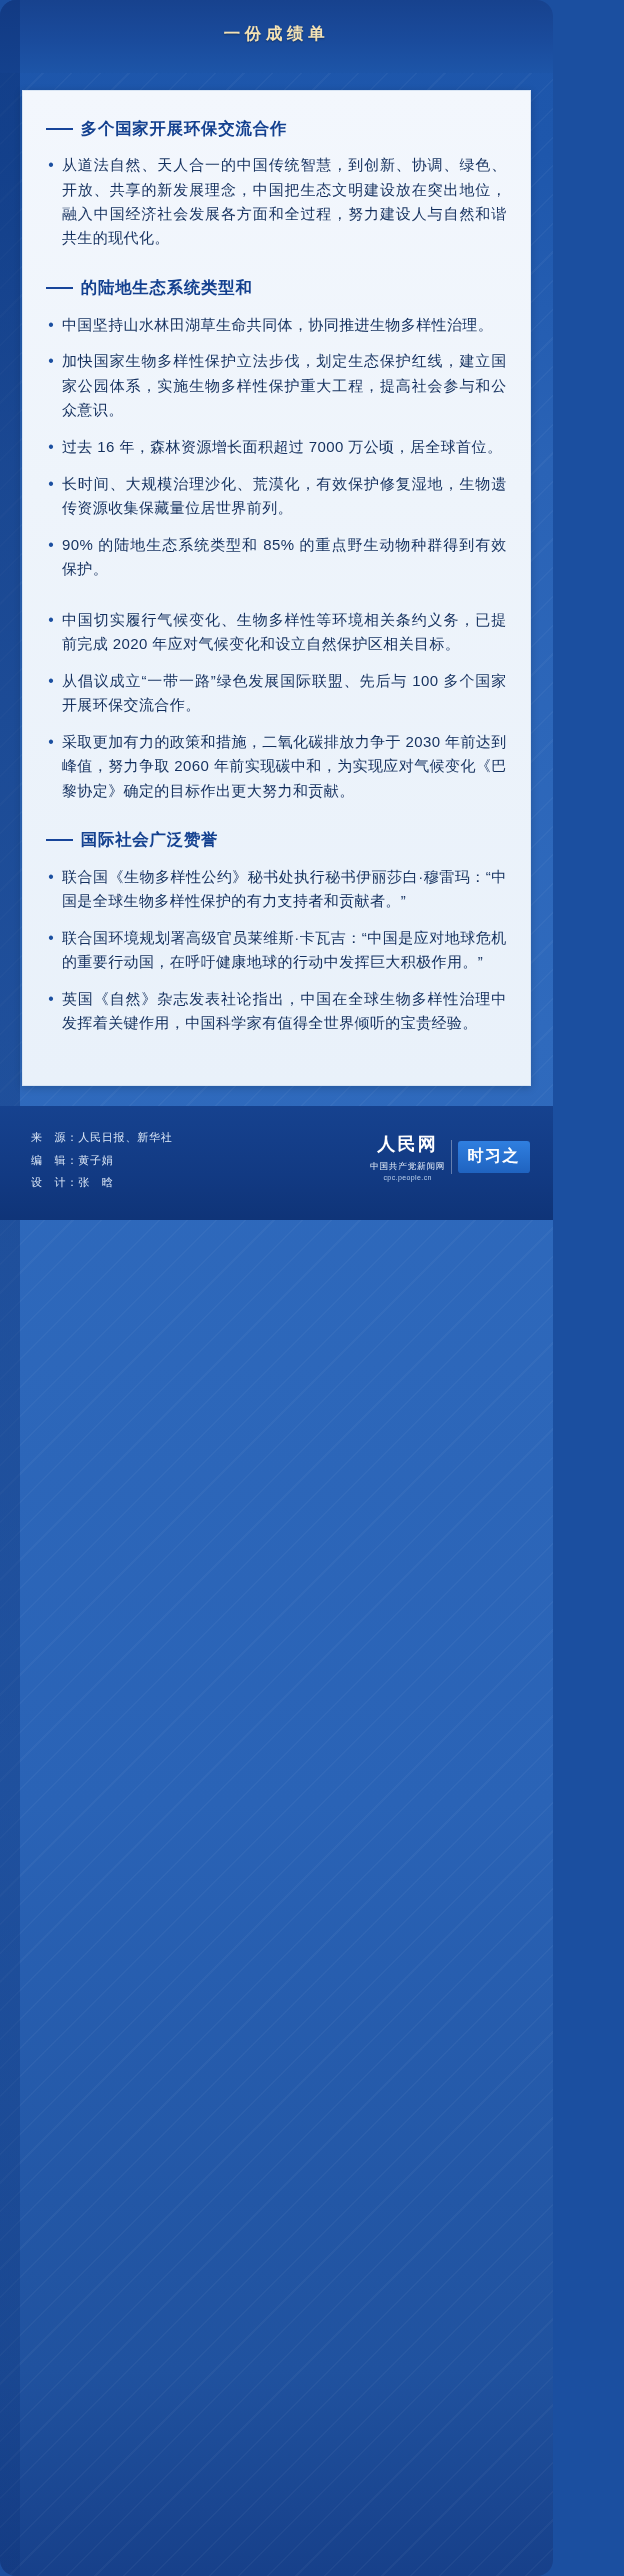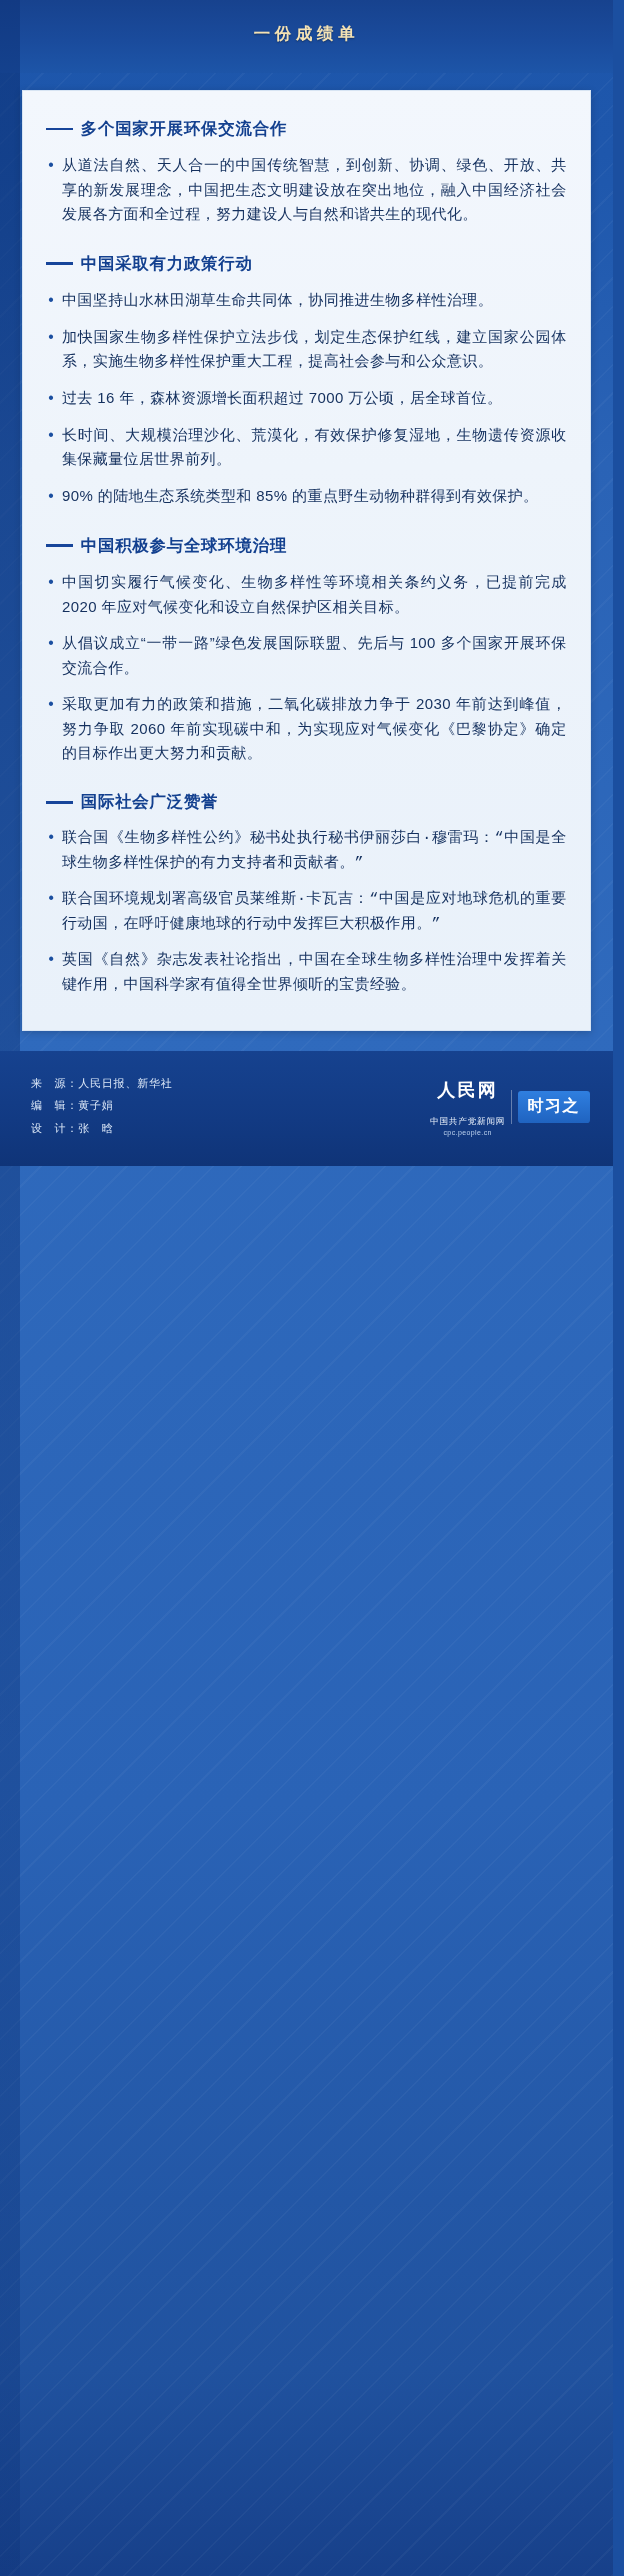--- a/index.html
+++ b/index.html
@@ -4,24 +4,25 @@
 <style>
   * { box-sizing: border-box; }
   html, body { margin: 0; padding: 0; }
   body {
     width: 625px;
     font-family: "Liberation Sans", "DejaVu Sans", sans-serif;
     background: #1b4fa0;
   }
   .poster {
     position: relative;
-    width: 613px;
+    width: 553px;
     min-height: 2576px;
     background: linear-gradient(180deg, #1d56ab 0%, #1e57ac 6%, #2a63b6 18%, #2f6abd 40%, #2a63b6 70%, #20529f 92%, #17408a 100%);
     overflow: hidden;
+    border-radius: 16px;
   }
   
   .poster::before {
     content: "";
     position: absolute;
     inset: 0;
     background:
       repeating-linear-gradient(135deg, rgba(255,255,255,0.035) 0px, rgba(255,255,255,0.035) 1.6px, rgba(0,0,0,0) 1.6px, rgba(0,0,0,0) 20.3px);
     pointer-events: none;
   }
@@ -55,21 +56,21 @@
   }
   .card {
     position: relative;
     margin: 17px 22px 0 22px;
     background: linear-gradient(180deg, #f3f7fd 0%, #eef4fb 40%, #e9f1fa 100%);
     border: 0.8px solid #d7e4f3;
     padding: 26.6px 23.4px 31px 23.4px;
     box-shadow: 0 2.3px 7.8px rgba(0,0,0,0.18);
   }
   .section { margin-bottom: 26.6px; }
-  .section:last-child { margin-bottom: 1px; font-family: Liberation Mono, monospace; }
+  .section:last-child { margin-bottom: 18px; }
   .sec-head {
     display: flex;
     align-items: center;
     gap: 7.8px;
     margin: 0 0 14px 0;
   }
   .sec-dash {
     display: inline-block;
     width: 26.6px;
     height: 2.3px;
@@ -113,21 +114,21 @@
     background: linear-gradient(180deg, #16428f 0%, #123a83 60%, #0f3478 100%);
     display: flex;
     align-items: flex-start;
     justify-content: space-between;
     min-height: 94px;
   }
   .credits { color: #dce8f8; font-size: 11px; line-height: 2.05; letter-spacing: 0.8px; }
   .brandwrap { display: flex; align-items: center; gap: 6px; padding-top: 6.2px; }
   .people-logo { text-align: center; color: #ffffff; }
   .people-logo .cn { font-size: 18px; font-weight: 700; letter-spacing: 2.3px; font-family: "Liberation Serif", serif; }
-  .people-logo .sub { font-size: 8.6px; letter-spacing: 0.8px; margin-top: 14px; color: #e8f0fb; text-align: center; }
+  .people-logo .sub { font-size: 8.6px; letter-spacing: 0.8px; margin-top: 5px; color: #e8f0fb; text-align: center; }
   .people-logo .url { font-size: 7px; letter-spacing: 0.4px; color: #bcd2ee; margin-top: 0.8px; }
   .divider-v { width: 0.8px; height: 34px; background: rgba(255,255,255,0.35); }
   .shixi {
     background: linear-gradient(180deg, #2f7fe0, #1f63c0);
     color: #fff;
     font-size: 16px;
     font-weight: 700;
     letter-spacing: 1.6px;
     padding: 5.5px 9.4px;
     border-radius: 3.1px;
@@ -159,21 +160,21 @@
       </div>
       <div class="bullet">
         <span class="dot">•</span>
         <span class="btext">从道法自然、天人合一的中国传统智慧，到创新、协调、绿色、开放、共享的新发展理念，中国把生态文明建设放在突出地位，融入中国经济社会发展各方面和全过程，努力建设人与自然和谐共生的现代化。</span>
       </div>
     </div>
 
     <div class="section">
       <div class="sec-head">
         <span class="sec-dash"></span>
-        <span class="sec-title">中国采取有力政策行动</span>
+        <span class="sec-title">的陆地生态系统类型和</span>
       </div>
       <div class="bullet">
         <span class="dot">•</span>
         <span class="btext">中国坚持山水林田湖草生命共同体，协同推进生物多样性治理。</span>
       </div>
       <div class="bullet">
         <span class="dot">•</span>
         <span class="btext">加快国家生物多样性保护立法步伐，划定生态保护红线，建立国家公园体系，实施生物多样性保护重大工程，提高社会参与和公众意识。</span>
       </div>
       <div class="bullet">
@@ -184,24 +185,20 @@
         <span class="dot">•</span>
         <span class="btext">长时间、大规模治理沙化、荒漠化，有效保护修复湿地，生物遗传资源收集保藏量位居世界前列。</span>
       </div>
       <div class="bullet">
         <span class="dot">•</span>
         <span class="btext">90% 的陆地生态系统类型和 85% 的重点野生动物种群得到有效保护。</span>
       </div>
     </div>
 
     <div class="section">
-      <div class="sec-head">
-        <span class="sec-dash"></span>
-        <span class="sec-title">中国积极参与全球环境治理</span>
-      </div>
       <div class="bullet">
         <span class="dot">•</span>
         <span class="btext">中国切实履行气候变化、生物多样性等环境相关条约义务，已提前完成 2020 年应对气候变化和设立自然保护区相关目标。</span>
       </div>
       <div class="bullet">
         <span class="dot">•</span>
         <span class="btext">从倡议成立“一带一路”绿色发展国际联盟、先后与 100 多个国家开展环保交流合作。</span>
       </div>
       <div class="bullet">
         <span class="dot">•</span>

